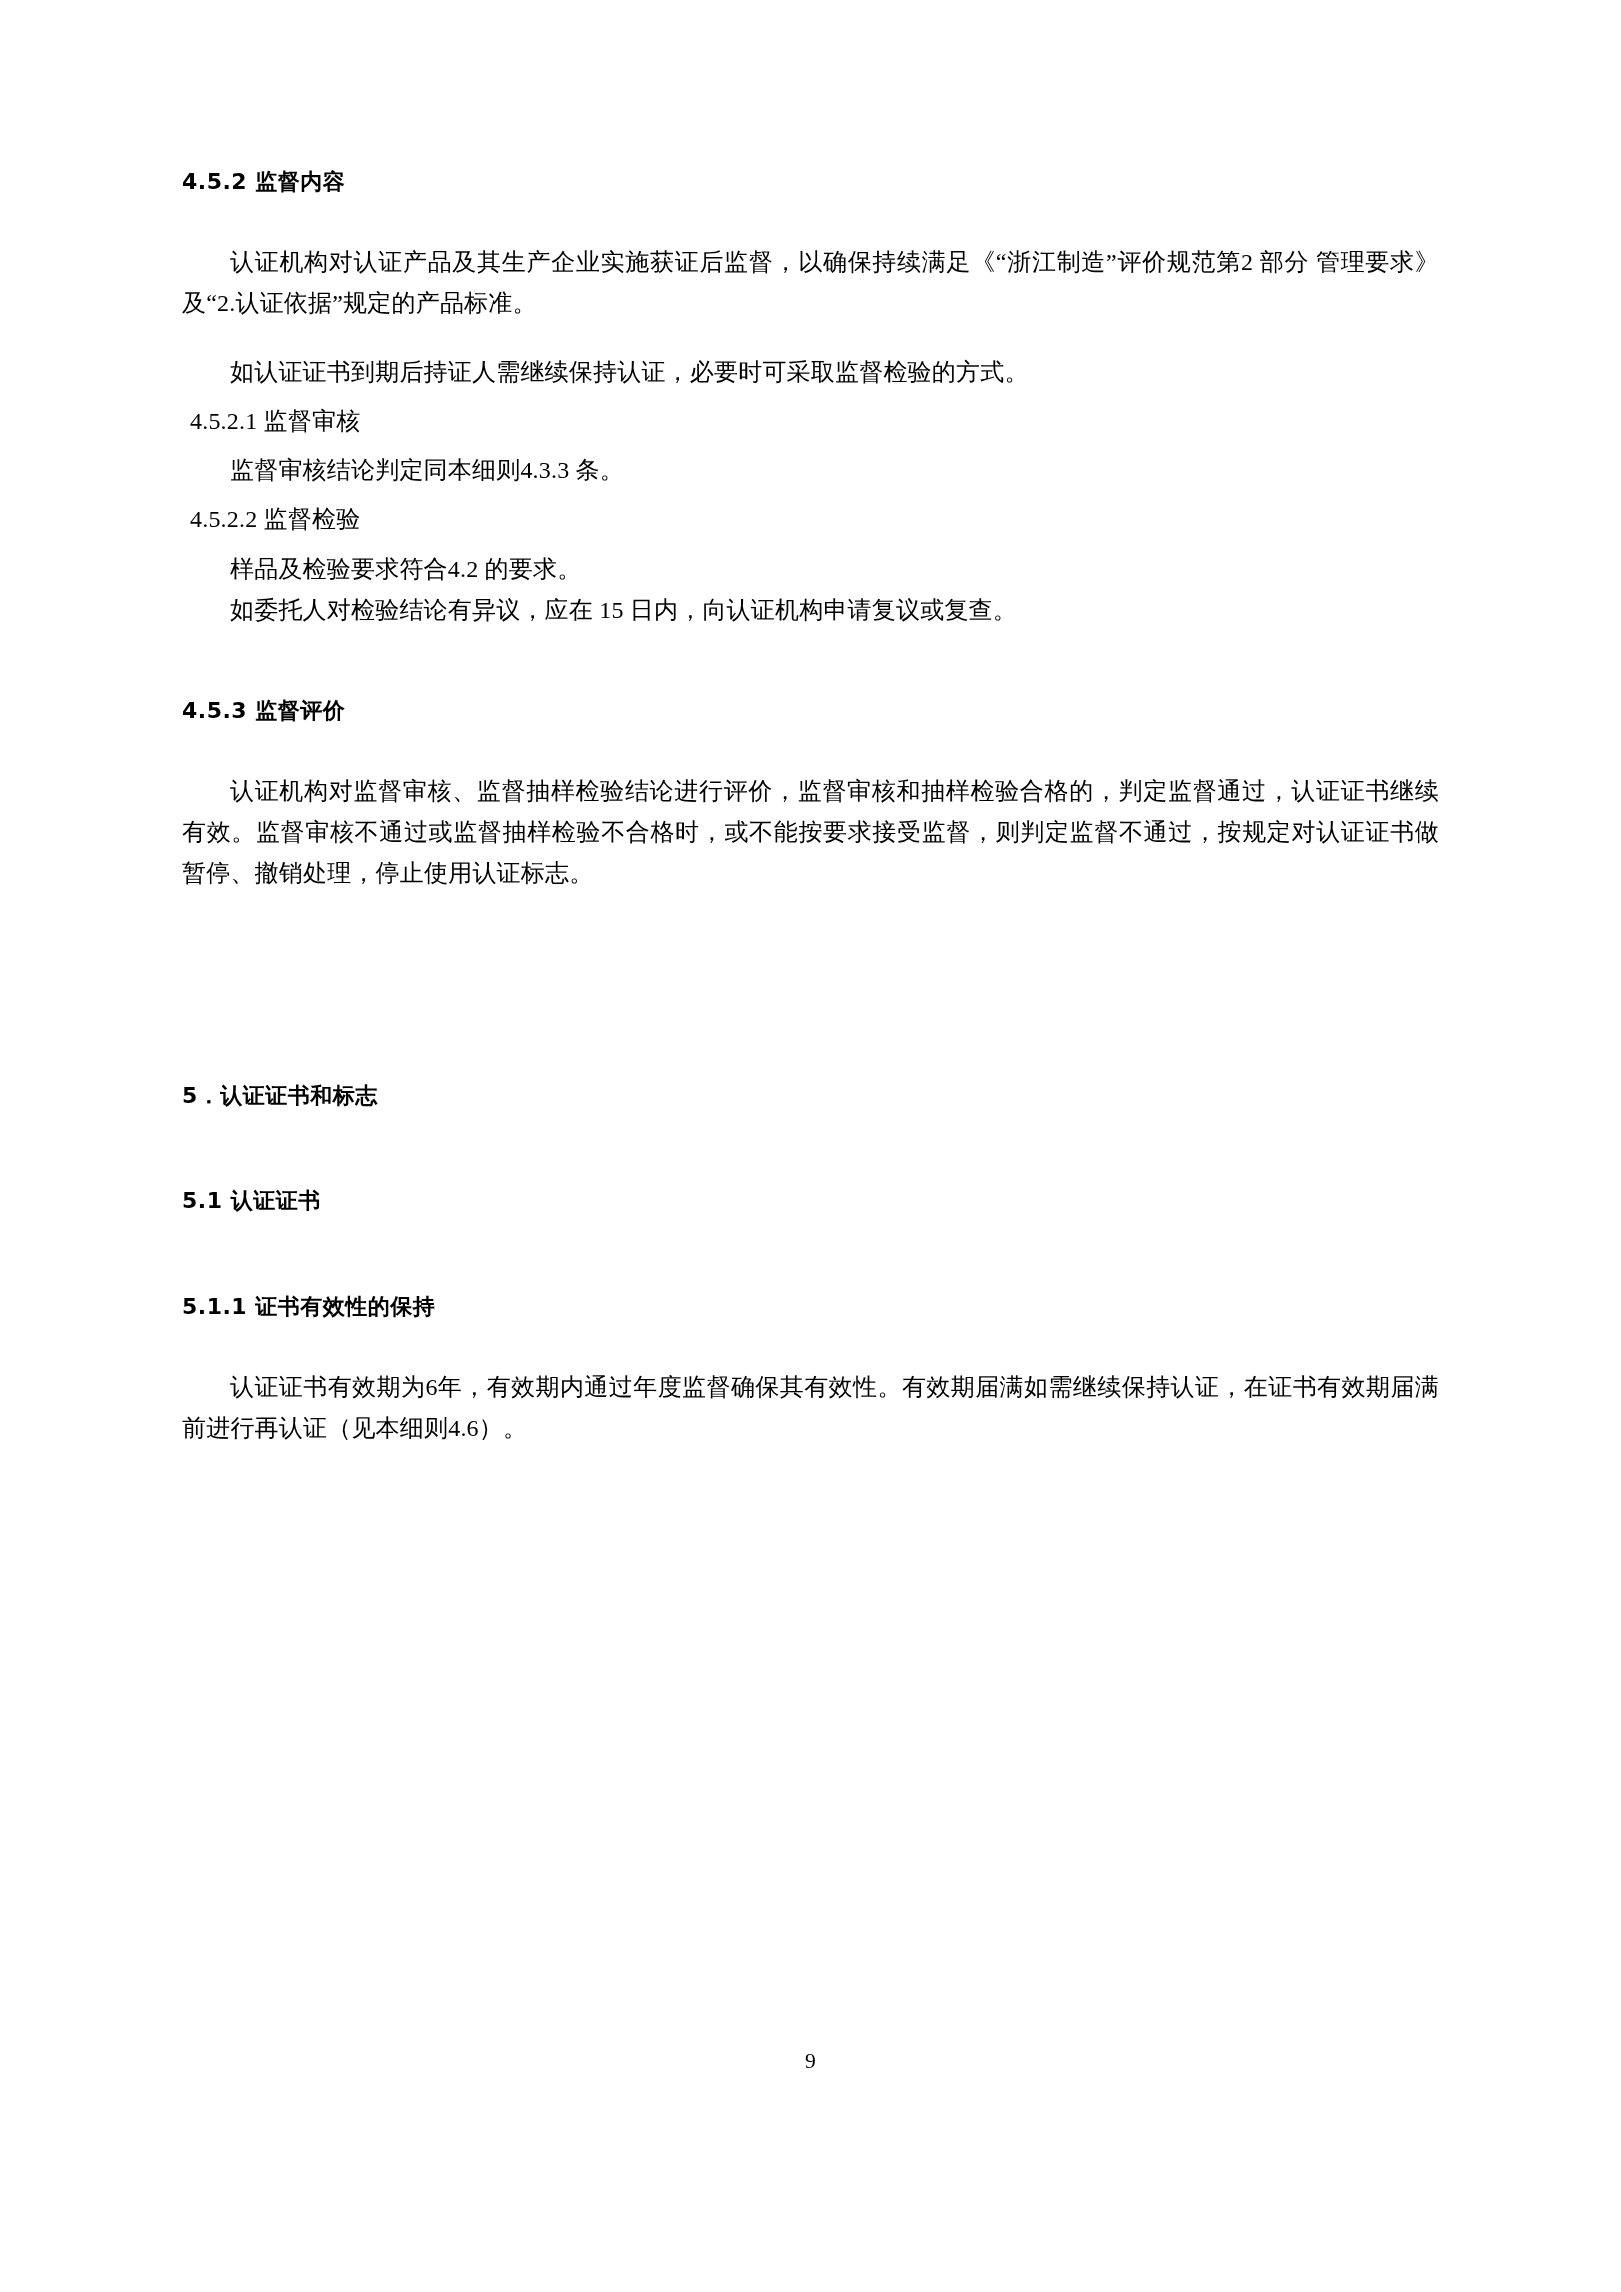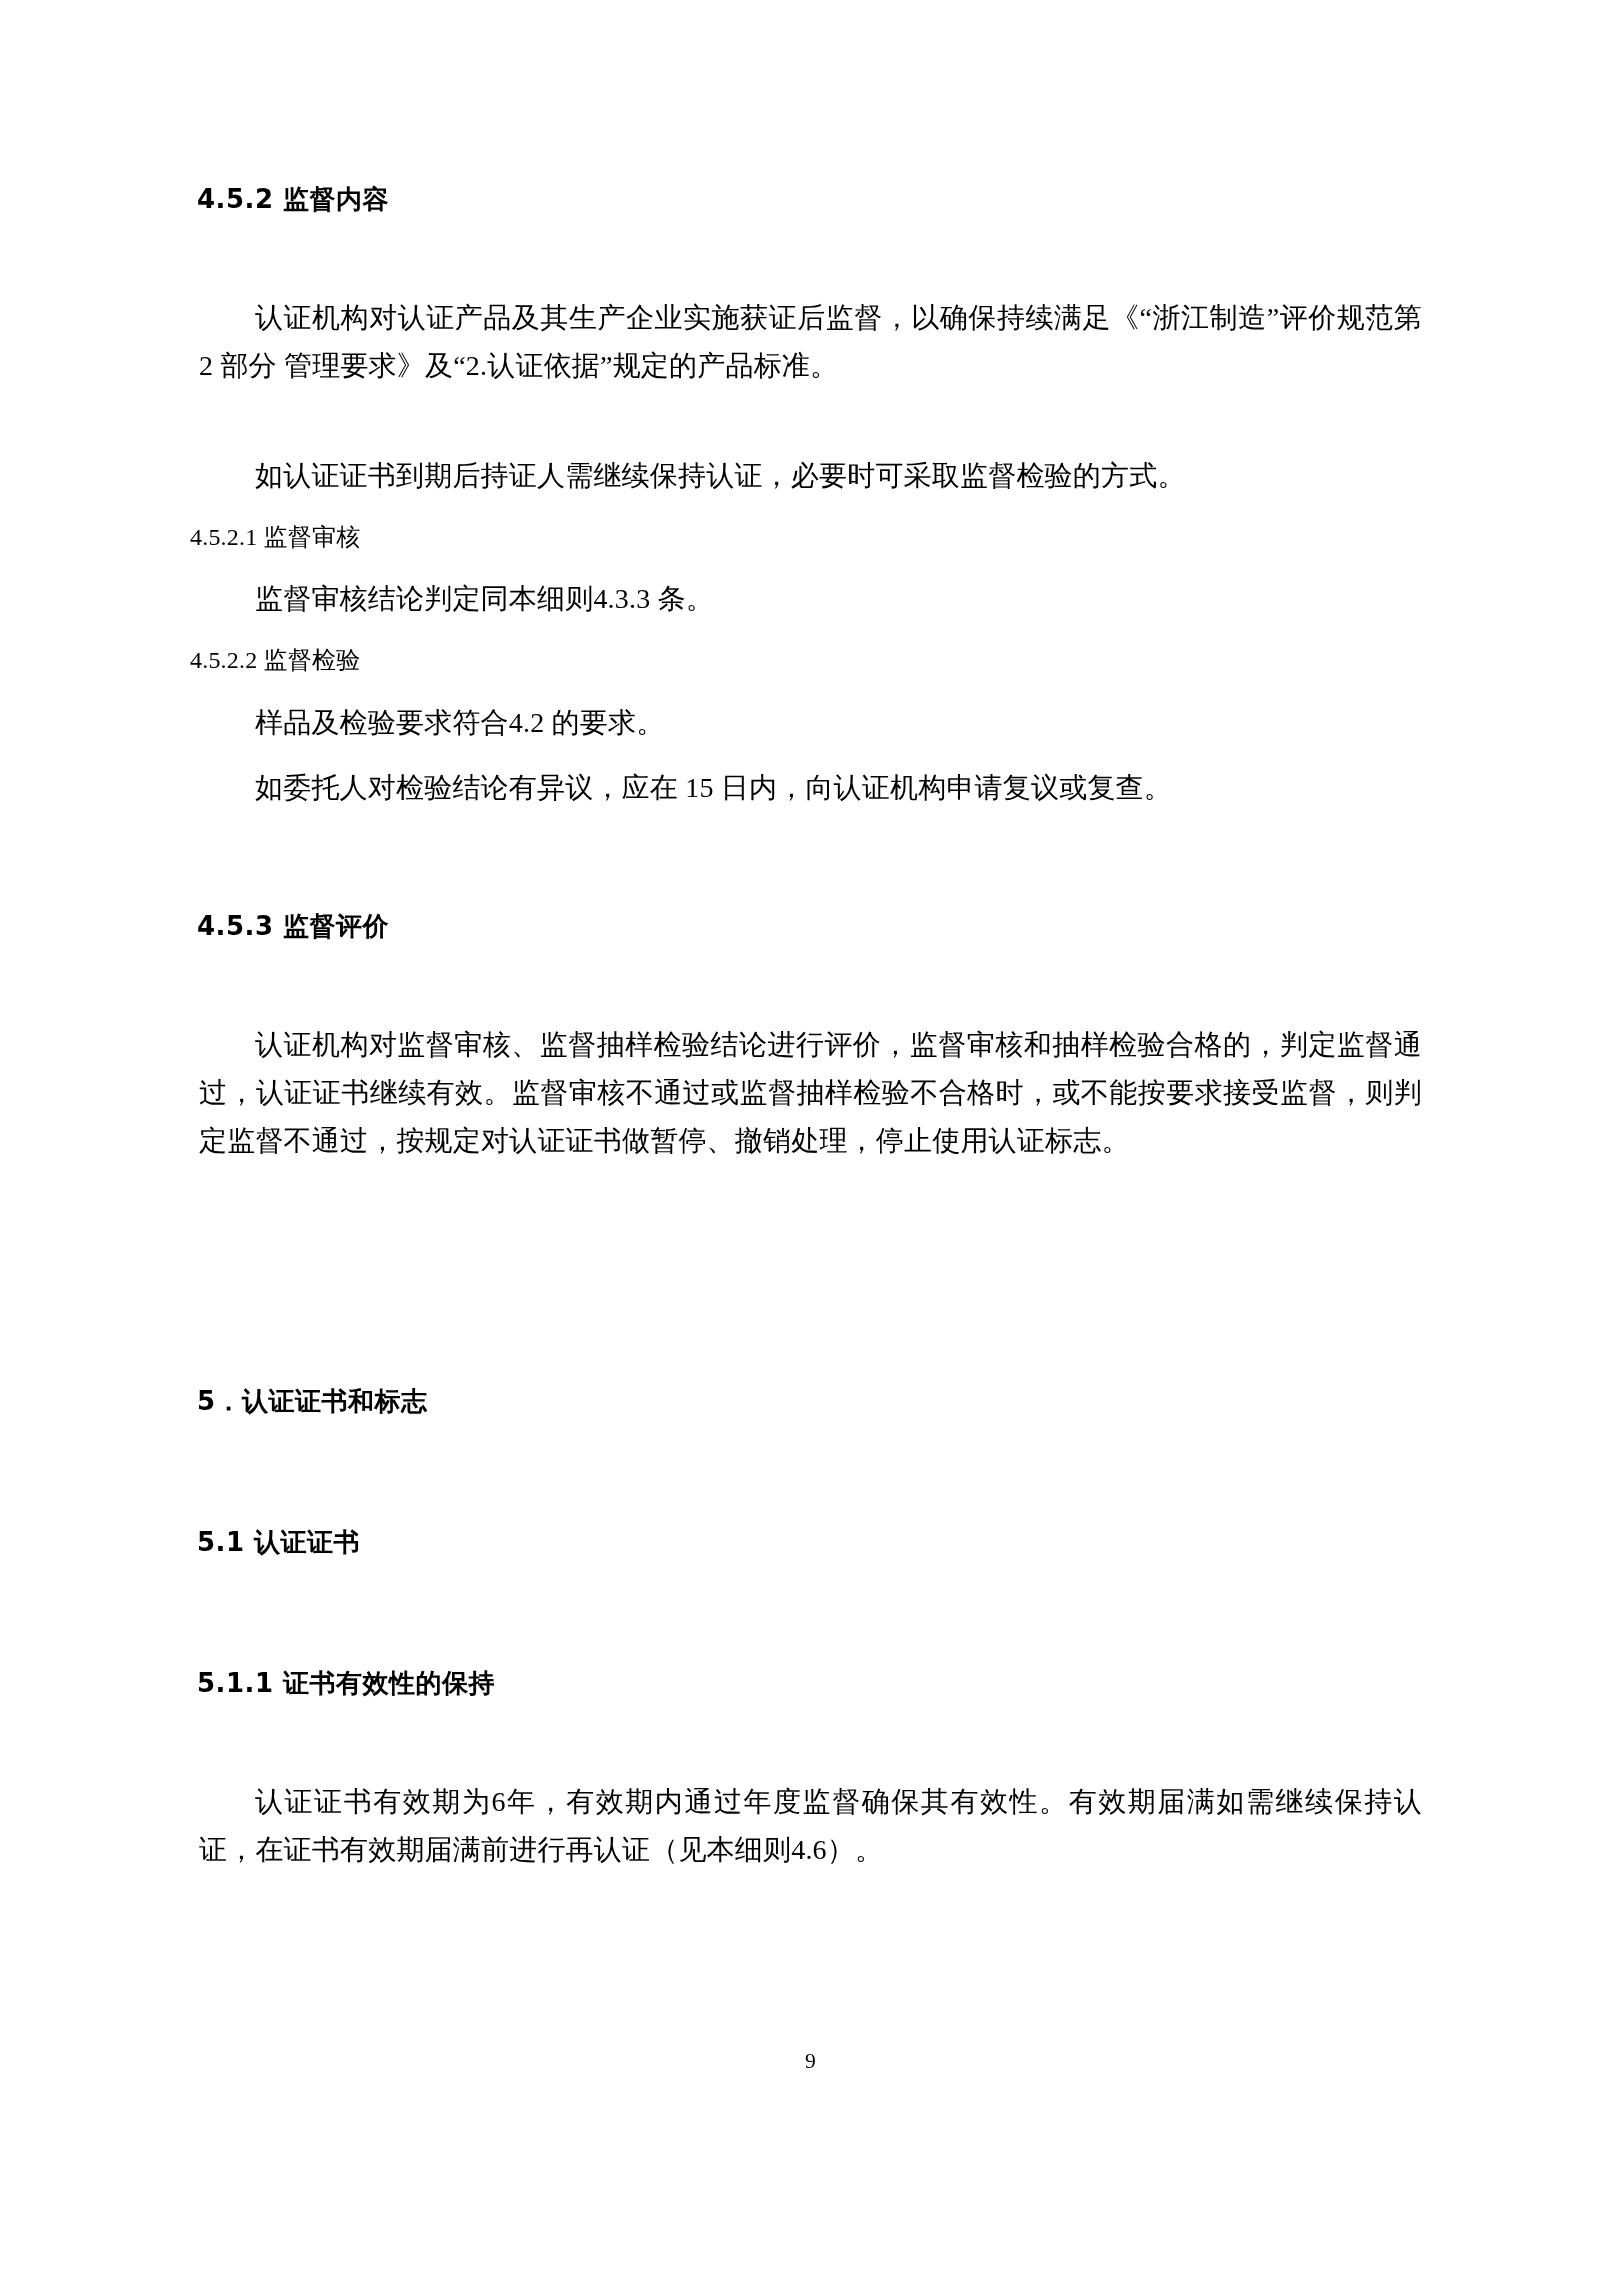--- a/index.html
+++ b/index.html
@@ -18,34 +18,34 @@
     margin: 0 auto;
     background: #ffffff;
     box-sizing: border-box;
     padding: 167px 182px 0 182px;
   }
   .content {
     width: 1257px;
   }
   h1.section-heading {
     font-family: "DejaVu Sans", "Liberation Sans", sans-serif;
-    font-size: 26px;
+    font-size: 22px;
     font-weight: bold;
     letter-spacing: 0.5px;
-    margin: 15px;
+    margin: 0;
     line-height: 1.35;
   }
   .gap-after-heading { height: 45px; }
   .gap-small { height: 27.4px; }
   .gap-large { height: 65px; }
   .gap-xlarge { height: 76px; }
   p.body-text {
-    font-size: 28px;
+    font-size: 24px;
     line-height: 1.72;
-    margin: 17px;
+    margin: 0;
     text-align: justify;
     letter-spacing: 0.2px;
   }
   p.indent {
     text-indent: 2em;
   }
   p.sub-label {
     font-size: 24px;
     line-height: 1.72;
     margin: 8px;

